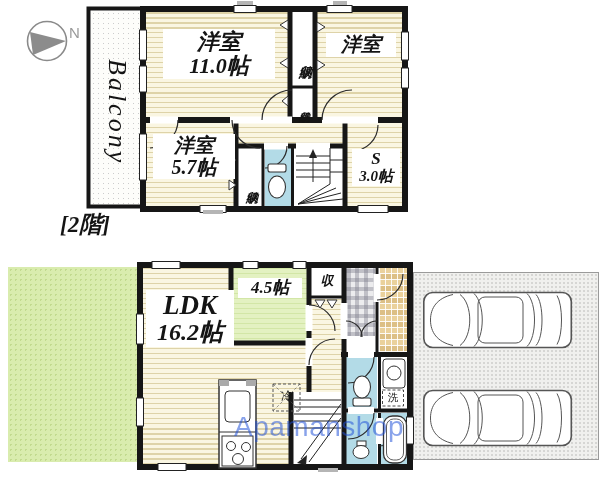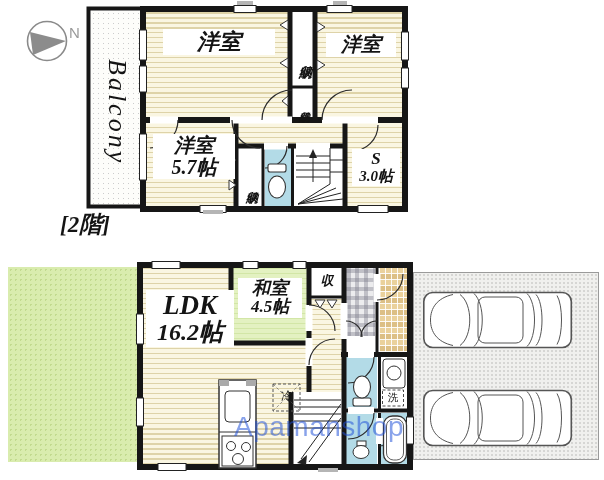--- a/index.html
+++ b/index.html
@@ -243,20 +243,21 @@
       </g>
   </svg>
 
   <div class="abs lbl sans" style="left:69px;top:25px;font-size:15px;color:#9a9a9a;font-style:normal;font-weight:400;">N</div>
 
   <div class="abs lbl vtext" style="left:99px;top:28px;width:32px;height:168px;font-size:26px;font-weight:500;letter-spacing:3px;">Balcony</div>
 
   <div class="abs lbl" style="left:163px;top:29px;width:112px;">
     <div class="lblbox">
       <div style="font-size:22px;">洋室</div>
+      <div style="font-size:22px;">11.0帖</div>
     </div>
   </div>
 
   <div class="abs lbl" style="left:326px;top:33px;width:70px;">
     <div class="lblbox">
       <div style="font-size:20px;">洋室</div>
     </div>
   </div>
 
   <div class="abs lbl" style="left:153px;top:134px;width:82px;">
@@ -281,21 +282,20 @@
 
   <div class="abs lbl" style="left:146px;top:290px;width:88px;">
     <div class="lblbox">
       <div style="font-size:27px;">LDK</div>
       <div style="font-size:24px;">16.2帖</div>
     </div>
   </div>
 
   <div class="abs lbl" style="left:238px;top:278px;width:64px;">
     <div class="lblbox">
-      <div style="font-size:18px;">和室</div>
       <div style="font-size:17px;">4.5帖</div>
     </div>
   </div>
 
   <div class="abs lbl" style="left:317px;top:274px;width:20px;font-size:13px;">収</div>
 
   <div class="abs lbl" style="left:276px;top:390px;width:22px;font-size:12px;font-style:normal;font-weight:400;">冷</div>
 
   <div class="abs lbl" style="left:384px;top:392px;width:18px;font-size:10.5px;font-style:normal;font-weight:400;">洗</div>
 

